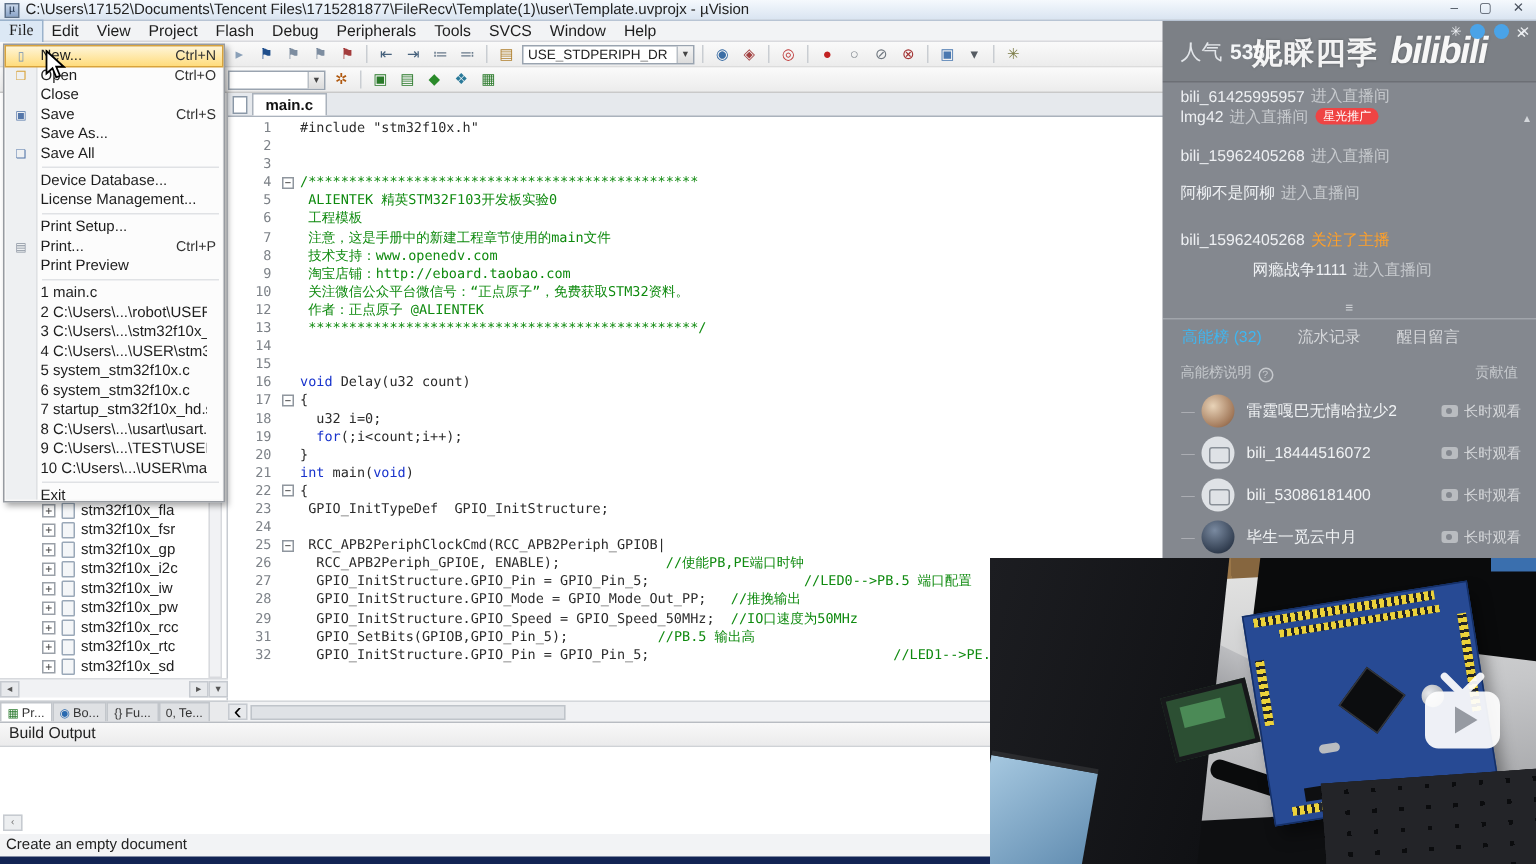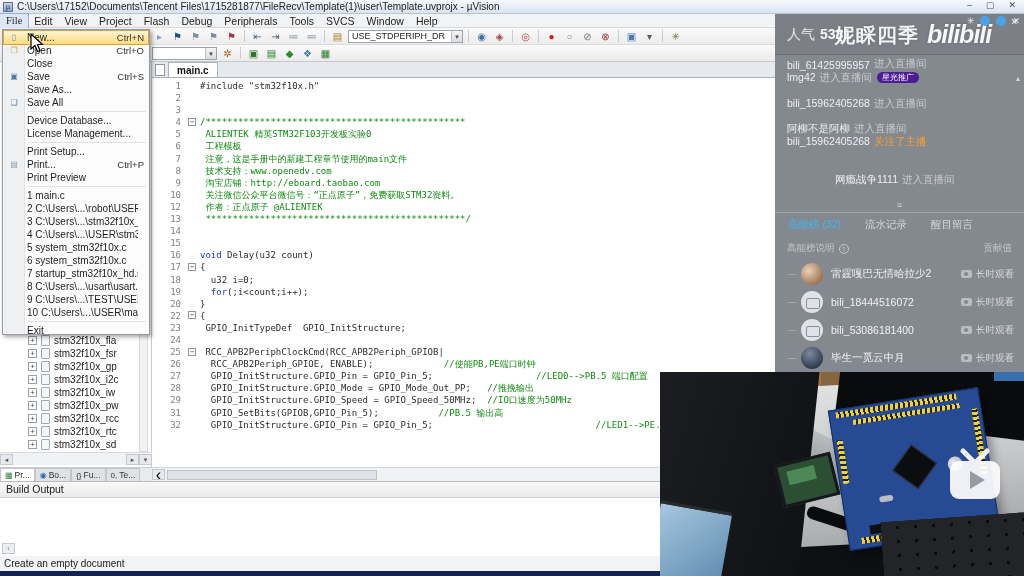--- a/index.html
+++ b/index.html
@@ -95,21 +95,21 @@
   #ov-icons .oi.blue{width:10px;height:10px;border-radius:50%;background:#4aa3e8;font-size:6px;line-height:10px;text-align:center;color:#fff;}
   #ov-pinned{position:absolute;left:0;top:40px;width:100%;height:17px;border-top:1px solid rgba(0,0,0,.18);font-size:10.5px;display:flex;align-items:flex-end;padding:0 12px;}
   #ov-pinned .u{color:#eef0f3;}
   #ov-pinned .a{color:#c7cace;margin-left:4px;}
   #ov-pin-icons{position:absolute;right:6px;top:3px;display:flex;gap:8px;font-size:9px;color:#f0f2f4;}
   #ov-msgs{position:absolute;left:0;top:57px;width:100%;height:130px;}
   .msg{position:absolute;left:12px;white-space:nowrap;font-size:10.5px;}
   .msg .u{color:#eef0f3;}
   .msg .a{color:#c7cace;margin-left:4px;}
   .msg .a.orange{color:#ffa028;}
-  .msg .badge{display:inline-block;margin-left:5px;background:#4c1d95;color:#fff;font-size:8px;line-height:11px;padding:0 5px;border-radius:6px;vertical-align:1px;}
+  .msg .badge{display:inline-block;margin-left:5px;background:#ef4444;color:#fff;font-size:8px;line-height:11px;padding:0 5px;border-radius:6px;vertical-align:1px;}
   #ov-scrollup{position:absolute;right:4px;top:60px;font-size:8px;color:#d4d7db;}
   #ov-handle{position:absolute;left:0;top:186px;width:100%;height:12px;text-align:center;font-size:9px;color:#d0d3d7;line-height:10px;}
   #ov-tabs{position:absolute;left:0;top:198px;width:100%;height:24px;border-top:1px solid rgba(230,233,238,.3);display:flex;align-items:center;gap:24px;padding-left:13px;font-size:10.5px;color:#d5d7da;}
   #ov-tabs .otab.active{color:#3fb6f0;}
   #ov-info{position:absolute;left:0;top:228px;width:100%;height:16px;font-size:9.5px;color:#c6c9cd;display:flex;justify-content:space-between;padding:0 12px;}
   #ov-info .qi{display:inline-block;width:10px;height:10px;border:1px solid #c6c9cd;border-radius:50%;font-size:7px;line-height:9px;text-align:center;margin-left:4px;vertical-align:-1px;}
   #ov-rank{position:absolute;left:0;top:246px;width:100%;}
   .rk{position:absolute;left:0;width:100%;height:28px;display:flex;align-items:center;}
   .rk .dash{width:14px;text-align:center;color:#b0b3b8;font-size:9px;margin-left:10px;}
   .rk .av{width:22px;height:22px;border-radius:50%;margin:0 8px 0 2px;flex:0 0 22px;position:relative;overflow:hidden;background:#cfd2d6;}
@@ -320,20 +320,21 @@
         <div class="cl"><span class="ln">10</span><span class="fold"></span><span class="ct"><span class="tk-c"> 关注微信公众平台微信号：“正点原子”，免费获取STM32资料。</span></span></div>
         <div class="cl"><span class="ln">12</span><span class="fold"></span><span class="ct"><span class="tk-c"> 作者：正点原子 @ALIENTEK</span></span></div>
         <div class="cl"><span class="ln">13</span><span class="fold"></span><span class="ct"><span class="tk-c"> ************************************************/</span></span></div>
         <div class="cl"><span class="ln">14</span><span class="fold"></span><span class="ct"></span></div>
         <div class="cl"><span class="ln">15</span><span class="fold"></span><span class="ct"></span></div>
         <div class="cl"><span class="ln">16</span><span class="fold"></span><span class="ct"><span class="tk-k">void</span><span class="tk-p"> Delay(u32 count)</span></span></div>
         <div class="cl"><span class="ln">17</span><span class="fold"><span class="fold-box">−</span></span><span class="ct"><span class="tk-p">{</span></span></div>
         <div class="cl"><span class="ln">18</span><span class="fold"></span><span class="ct"><span class="tk-p">  u32 i=0;</span></span></div>
         <div class="cl"><span class="ln">19</span><span class="fold"></span><span class="ct"><span class="tk-p">  </span><span class="tk-k">for</span><span class="tk-p">(;i&lt;count;i++);</span></span></div>
         <div class="cl"><span class="ln">20</span><span class="fold"></span><span class="ct"><span class="tk-p">}</span></span></div>
+        <div class="cl"><span class="ln">21</span><span class="fold"></span><span class="ct"><span class="tk-k">int</span><span class="tk-p"> main(</span><span class="tk-k">void</span><span class="tk-p">)</span></span></div>
         <div class="cl"><span class="ln">22</span><span class="fold"><span class="fold-box">−</span></span><span class="ct"><span class="tk-p">{</span></span></div>
         <div class="cl"><span class="ln">23</span><span class="fold"></span><span class="ct"><span class="tk-p"> GPIO_InitTypeDef  GPIO_InitStructure;</span></span></div>
         <div class="cl"><span class="ln">24</span><span class="fold"></span><span class="ct"></span></div>
         <div class="cl"><span class="ln">25</span><span class="fold"><span class="fold-box">−</span></span><span class="ct"><span class="tk-p"> RCC_APB2PeriphClockCmd(RCC_APB2Periph_GPIOB|</span></span></div>
         <div class="cl"><span class="ln">26</span><span class="fold"></span><span class="ct"><span class="tk-p">  RCC_APB2Periph_GPIOE, ENABLE);             </span><span class="tk-c">//使能PB,PE端口时钟</span></span></div>
         <div class="cl"><span class="ln">27</span><span class="fold"></span><span class="ct"><span class="tk-p">  GPIO_InitStructure.GPIO_Pin = GPIO_Pin_5;                   </span><span class="tk-c">//LED0--&gt;PB.5 端口配置</span></span></div>
         <div class="cl"><span class="ln">28</span><span class="fold"></span><span class="ct"><span class="tk-p">  GPIO_InitStructure.GPIO_Mode = GPIO_Mode_Out_PP;   </span><span class="tk-c">//推挽输出</span></span></div>
         <div class="cl"><span class="ln">29</span><span class="fold"></span><span class="ct"><span class="tk-p">  GPIO_InitStructure.GPIO_Speed = GPIO_Speed_50MHz;  </span><span class="tk-c">//IO口速度为50MHz</span></span></div>
         <div class="cl"><span class="ln">31</span><span class="fold"></span><span class="ct"><span class="tk-p">  GPIO_SetBits(GPIOB,GPIO_Pin_5);           </span><span class="tk-c">//PB.5 输出高</span></span></div>
         <div class="cl"><span class="ln">32</span><span class="fold"></span><span class="ct"><span class="tk-p">  GPIO_InitStructure.GPIO_Pin = GPIO_Pin_5;                              </span><span class="tk-c">//LED1--&gt;PE.5推挽输</span></span></div>
@@ -493,21 +494,21 @@
       <span class="a">进入直播间</span>
     </div>
     <div id="ov-pin-icons">
         <span>▾</span>
         <span>✕</span>
       </div>
     <div id="ov-msgs">
         <div class="msg" style="top: 0px;"><span class="u">lmg42</span><span class="a">进入直播间</span><span class="badge">星光推广</span></div>
         <div class="msg" style="top: 25.5px;"><span class="u">bili_15962405268</span><span class="a">进入直播间</span></div>
         <div class="msg" style="top: 51px;"><span class="u">阿柳不是阿柳</span><span class="a">进入直播间</span></div>
-        <div class="msg" style="top: 64px;"><span class="u">bili_15962405268</span><span class="a orange">关注了主播</span></div>
+        <div class="msg" style="top: 82px;"><span class="u">bili_15962405268</span><span class="a orange">关注了主播</span></div>
         <div class="msg" style="top: 102px; margin-left: 48px;"><span class="u">网瘾战争1111</span><span class="a">进入直播间</span></div>
       </div>
     <span id="ov-scrollup">▴</span>
     <div id="ov-handle">≡</div>
     <div id="ov-tabs">
         <span class="otab active">高能榜 (32)</span>
         <span class="otab">流水记录</span>
         <span class="otab">醒目留言</span>
       </div>
     <div id="ov-info">

